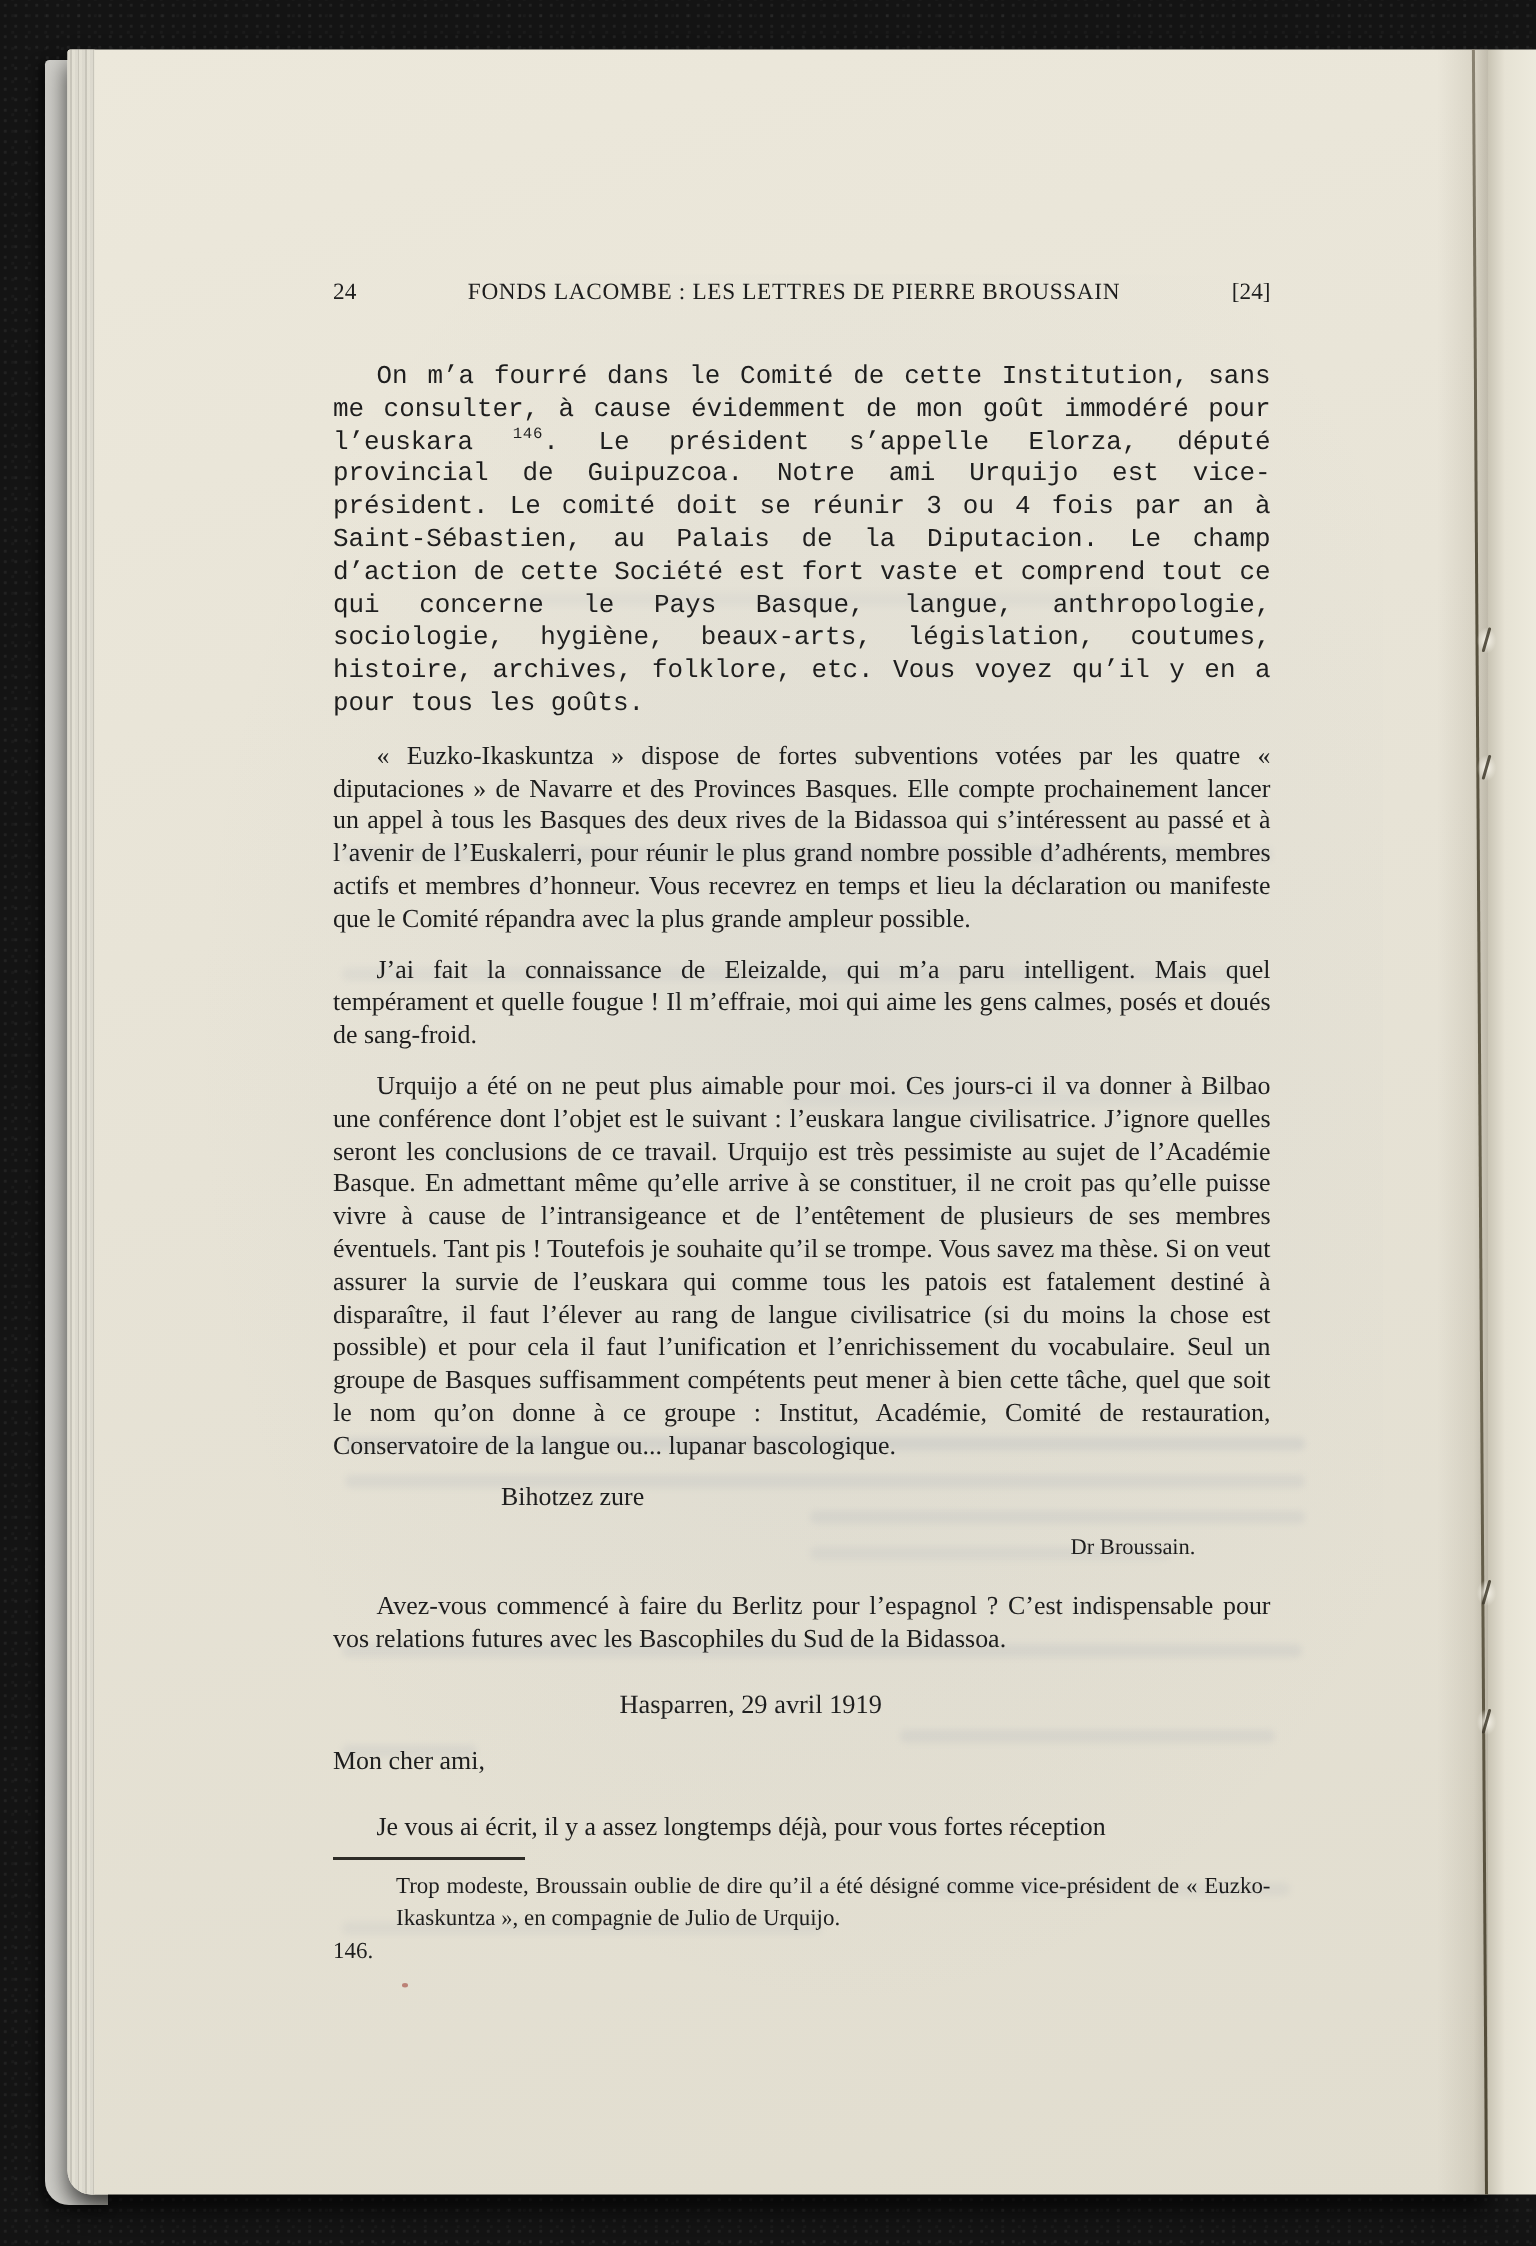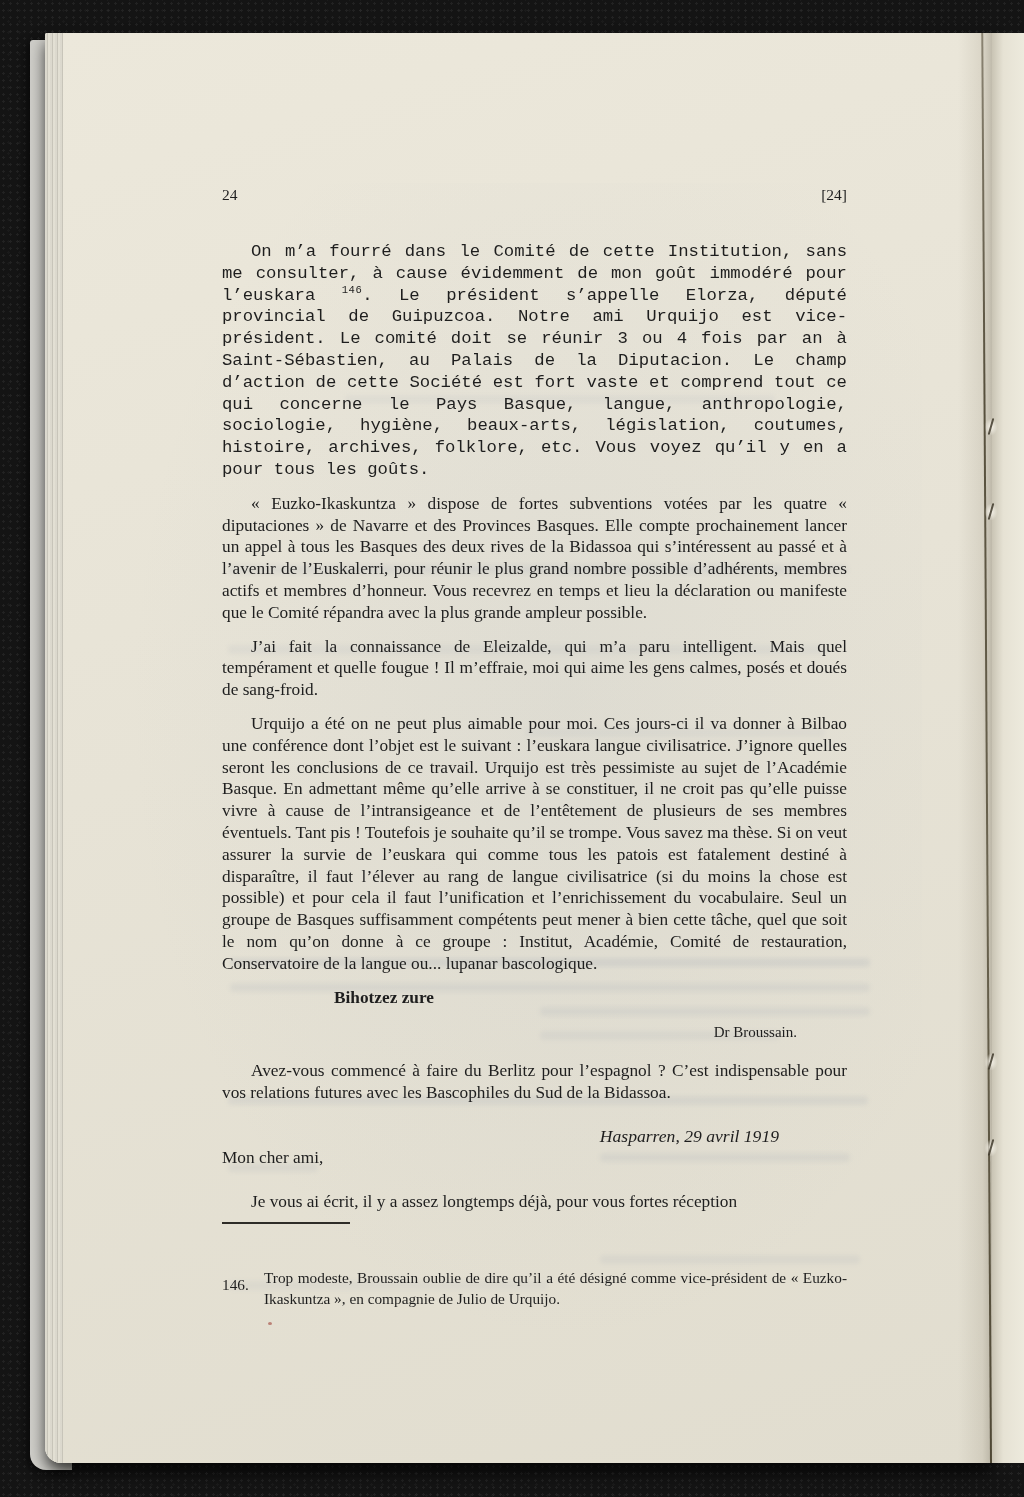--- a/index.html
+++ b/index.html
@@ -67,30 +67,30 @@
   
   .text-col{position:absolute;left:177px;top:152px;width:625px;color:#1e1e1e;}
   .header{display:flex;justify-content:space-between;align-items:baseline;font-size:15.5px;line-height:20px;}
   .header .title{letter-spacing:.45px;}
   .body{
     font-size:17.3px;line-height:21.8px;margin:0 0 12px;
     text-align:justify;text-indent:29px;
   }
   .body.first{margin-top:36px;font-family:Liberation Mono, monospace;}
   sup.fnref{font-size:10.5px;line-height:0;vertical-align:super;letter-spacing:.5px;}
-  .valediction{font-size:17.3px;line-height:21.8px;margin:12px 0 0 112px;font-weight:bold;}
+  .valediction{font-size:17.3px;line-height:21.8px;margin:12px 0 0 112px;}
   .signature{font-size:15px;line-height:21.8px;margin:14px 0 0;text-align:right;padding-right:50px;}
   .ps{margin-top:16px;margin-bottom:0;}
-  .dateline{font-size:17.6px;font-style:italic;margin:22px 0 0;text-align:right;padding-right:68px;line-height:21.8px;}
+  .dateline{font-size:17.6px;margin:22px 0 16px;text-align:center;padding-right:68px;line-height:21.8px;}
   .salutation{font-size:17.3px;line-height:21.8px;margin:0;}
   .opening{margin:22px 0 0;text-indent:29px;font-size:17.3px;line-height:21.8px;white-space:nowrap;}
   .fn-rule{width:128px;height:2px;background:#2e2c27;margin:9px 0 7px;}
   .footnote{display:flex;font-size:15.3px;line-height:21px;}
   .footnote .num{flex:0 0 42px;margin-top:43px;}
-  .footnote .txt{flex:1;text-align:justify;margin-top:36px;}
+  .footnote .txt{flex:1;text-align:justify;}
 </style>
 </head>
 <body>
 
 <div class="under-page"></div>
 
 <div class="page">
   <div class="edge-lines"></div>
   <div class="page-tint"></div>
 
@@ -106,20 +106,21 @@
   <div class="bleed" style="left:555px;top:1120px;width:250px;opacity:.12;"></div>
   <div class="bleed" style="left:183px;top:1130px;width:90px;opacity:.12;"></div>
   <div class="bleed" style="left:555px;top:1222px;width:260px;opacity:.10;"></div>
   <div class="bleed" style="left:183px;top:1248px;width:320px;opacity:.09;"></div>
 
   <div class="speck" style="left:223px;top:1289px;"></div>
 
   <div class="text-col">
     <div class="header">
       <span>24</span>
+      <span class="title">FONDS LACOMBE : LES LETTRES DE PIERRE BROUSSAIN</span>
       <span>[24]</span>
     </div>
 
     <p class="body first"><span>On m’a fourré dans le Comité de cette Institution, sans me consulter, à cause évidemment de mon goût immodéré pour l’euskara </span><sup class="fnref">146</sup><span>. Le président s’appelle Elorza, député provincial de Guipuzcoa. Notre ami Urquijo est vice-président. Le comité doit se réunir 3 ou 4 fois par an à Saint-Sébastien, au Palais de la Diputacion. Le champ d’action de cette Société est fort vaste et comprend tout ce qui concerne le Pays Basque, langue, anthropologie, sociologie, hygiène, beaux-arts, législation, coutumes, histoire, archives, folklore, etc. Vous voyez qu’il y en a pour tous les goûts.</span></p>
 
     <p class="body">« Euzko-Ikaskuntza » dispose de fortes subventions votées par les quatre « diputaciones » de Navarre et des Provinces Basques. Elle compte prochainement lancer un appel à tous les Basques des deux rives de la Bidassoa qui s’intéressent au passé et à l’avenir de l’Euskalerri, pour réunir le plus grand nombre possible d’adhérents, membres actifs et membres d’honneur. Vous recevrez en temps et lieu la déclaration ou manifeste que le Comité répandra avec la plus grande ampleur possible.</p>
 
     <p class="body">J’ai fait la connaissance de Eleizalde, qui m’a paru intelligent. Mais quel tempérament et quelle fougue ! Il m’effraie, moi qui aime les gens calmes, posés et doués de sang-froid.</p>
 
     <p class="body">Urquijo a été on ne peut plus aimable pour moi. Ces jours-ci il va donner à Bilbao une conférence dont l’objet est le suivant : l’euskara langue civilisatrice. J’ignore quelles seront les conclusions de ce travail. Urquijo est très pessimiste au sujet de l’Académie Basque. En admettant même qu’elle arrive à se constituer, il ne croit pas qu’elle puisse vivre à cause de l’intransigeance et de l’entêtement de plusieurs de ses membres éventuels. Tant pis ! Toutefois je souhaite qu’il se trompe. Vous savez ma thèse. Si on veut assurer la survie de l’euskara qui comme tous les patois est fatalement destiné à disparaître, il faut l’élever au rang de langue civilisatrice (si du moins la chose est possible) et pour cela il faut l’unification et l’enrichissement du vocabulaire. Seul un groupe de Basques suffisamment compétents peut mener à bien cette tâche, quel que soit le nom qu’on donne à ce groupe : Institut, Académie, Comité de restauration, Conservatoire de la langue ou... lupanar bascologique.</p>

